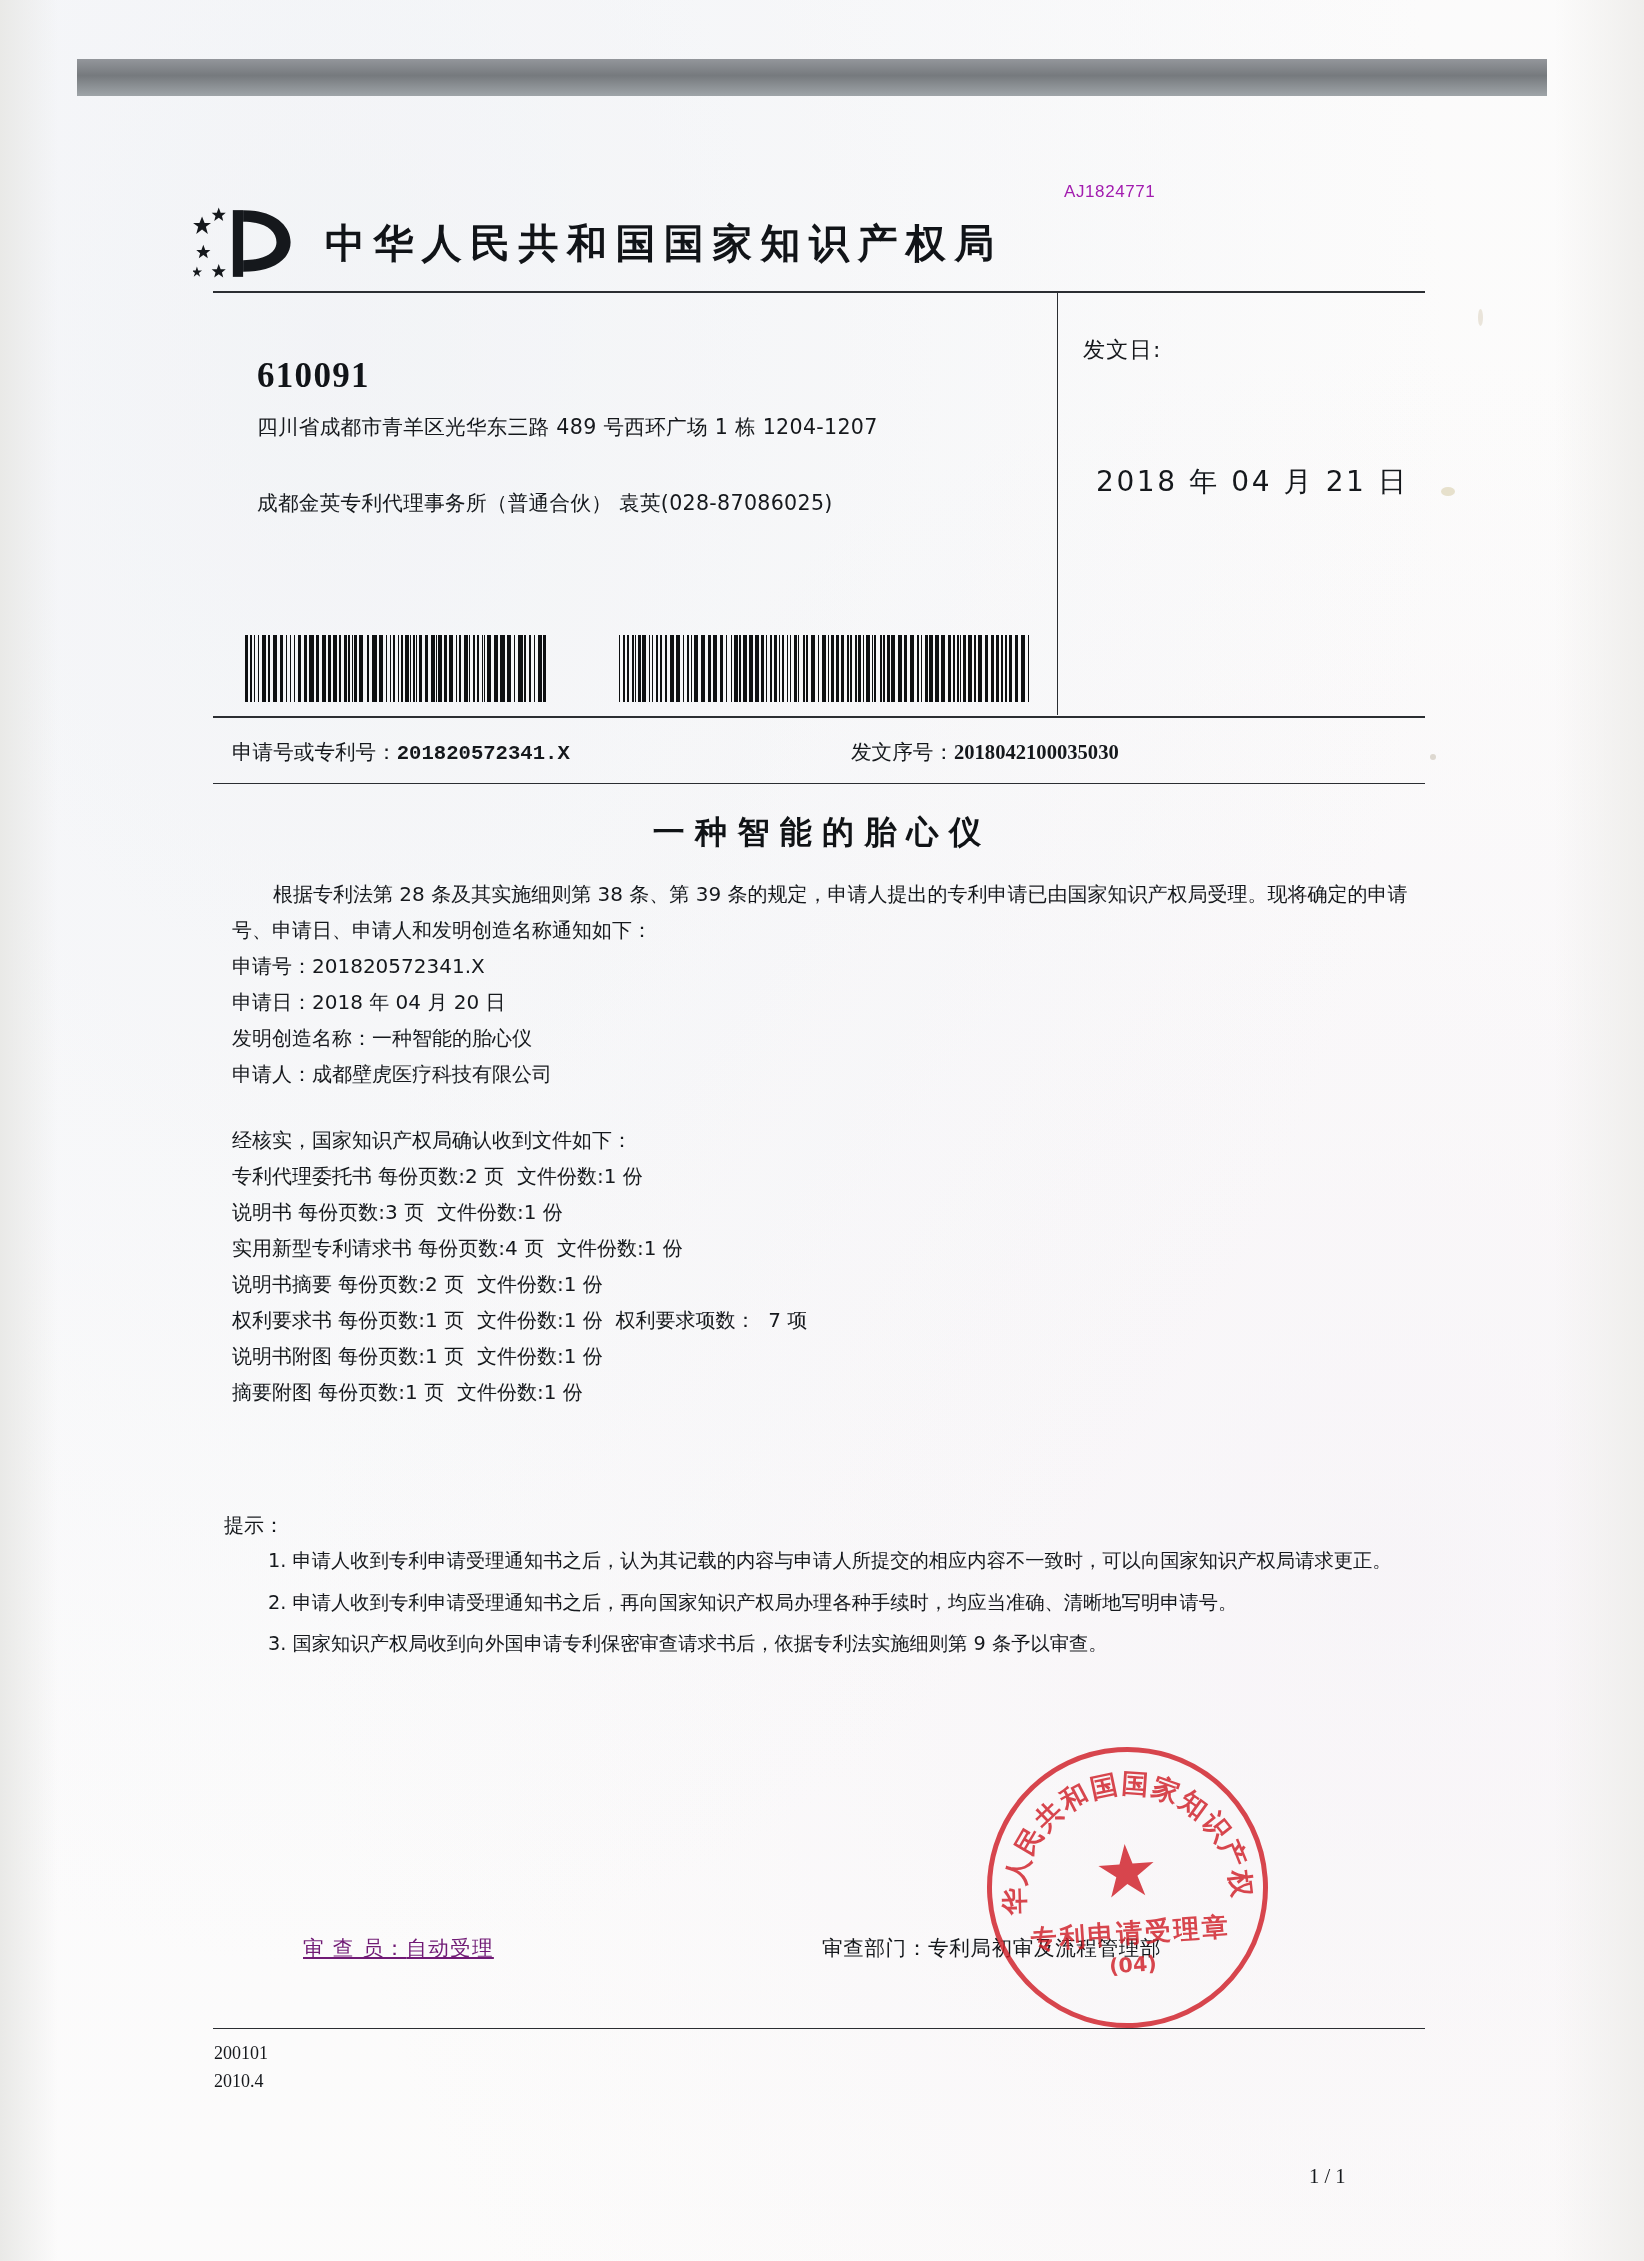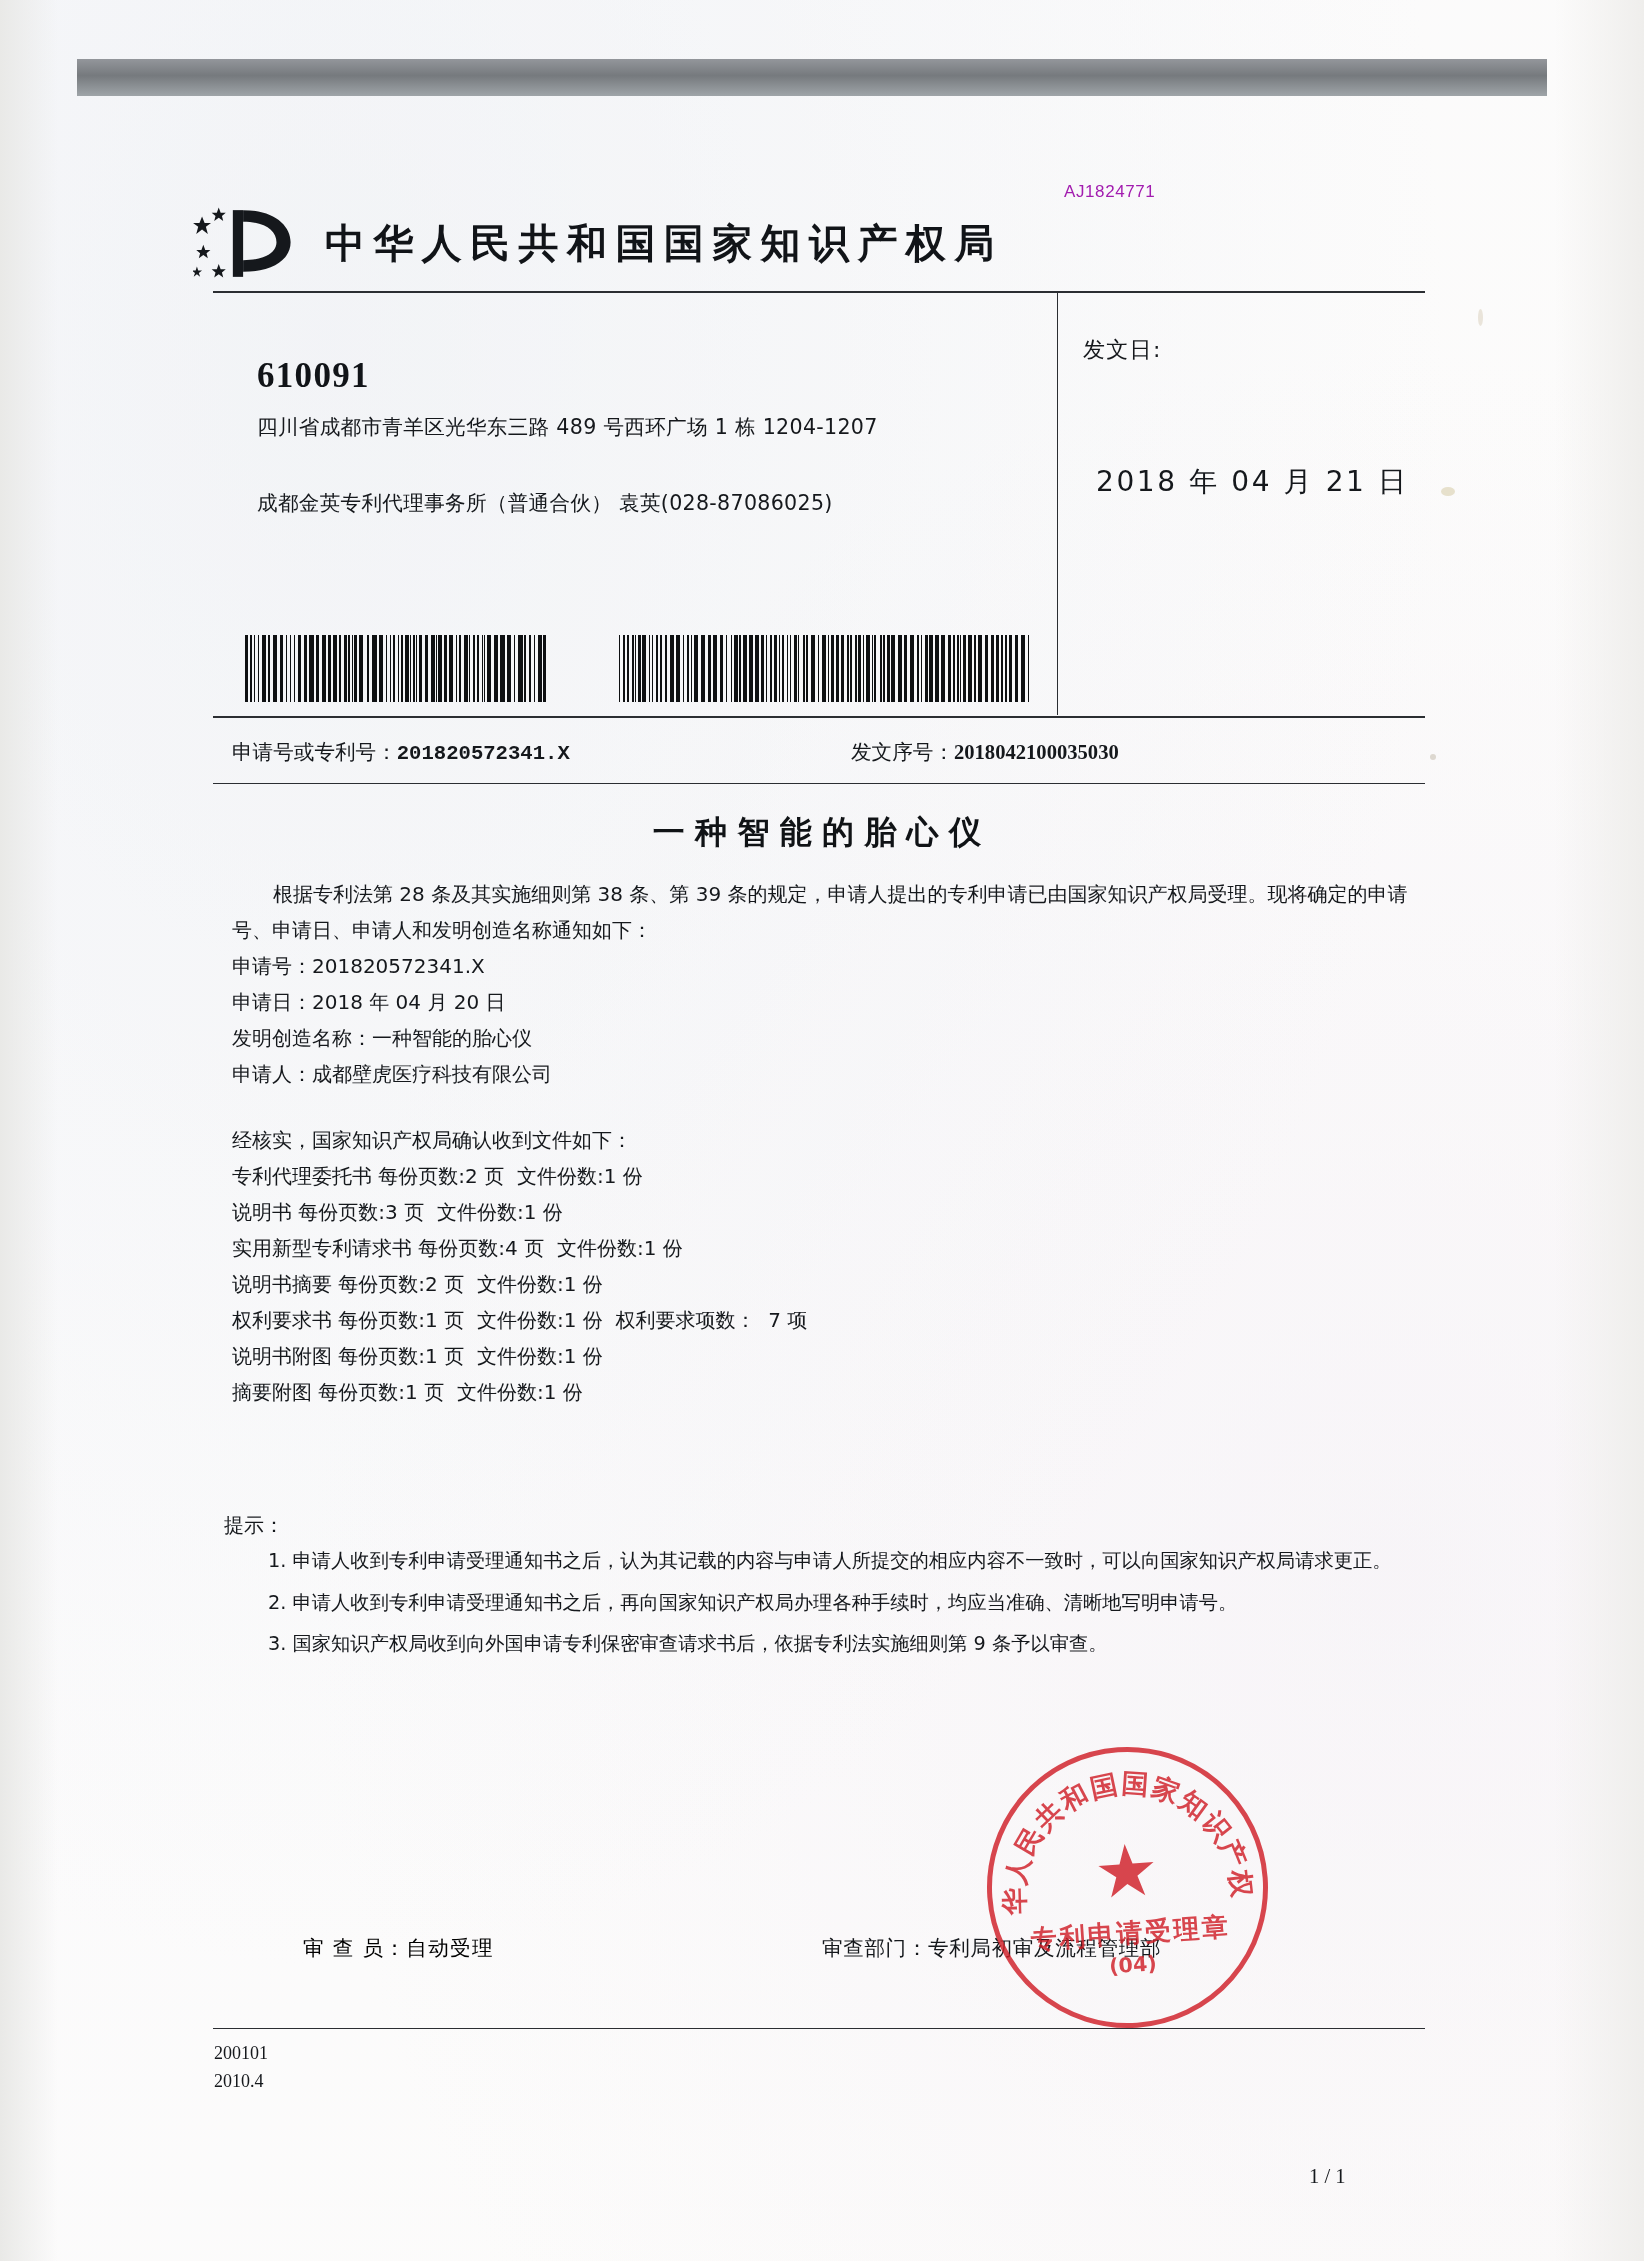--- a/index.html
+++ b/index.html
@@ -244,21 +244,22 @@
     color: #15181c;
   }
   .tips p { margin: 0 0 7.7px 0; text-indent: 36px; }
 
   .examiner {
     position: absolute;
     left: 303px;
     top: 1934px;
     font-size: 20.6px;
     letter-spacing: 1.3px;
-    color: #000000;
+    color: #701a75;
+    text-decoration: underline;
   }
   .department {
     position: absolute;
     left: 822px;
     top: 1934px;
     font-size: 20.6px;
     letter-spacing: 0.6px;
     color: #15181c;
   }
 

